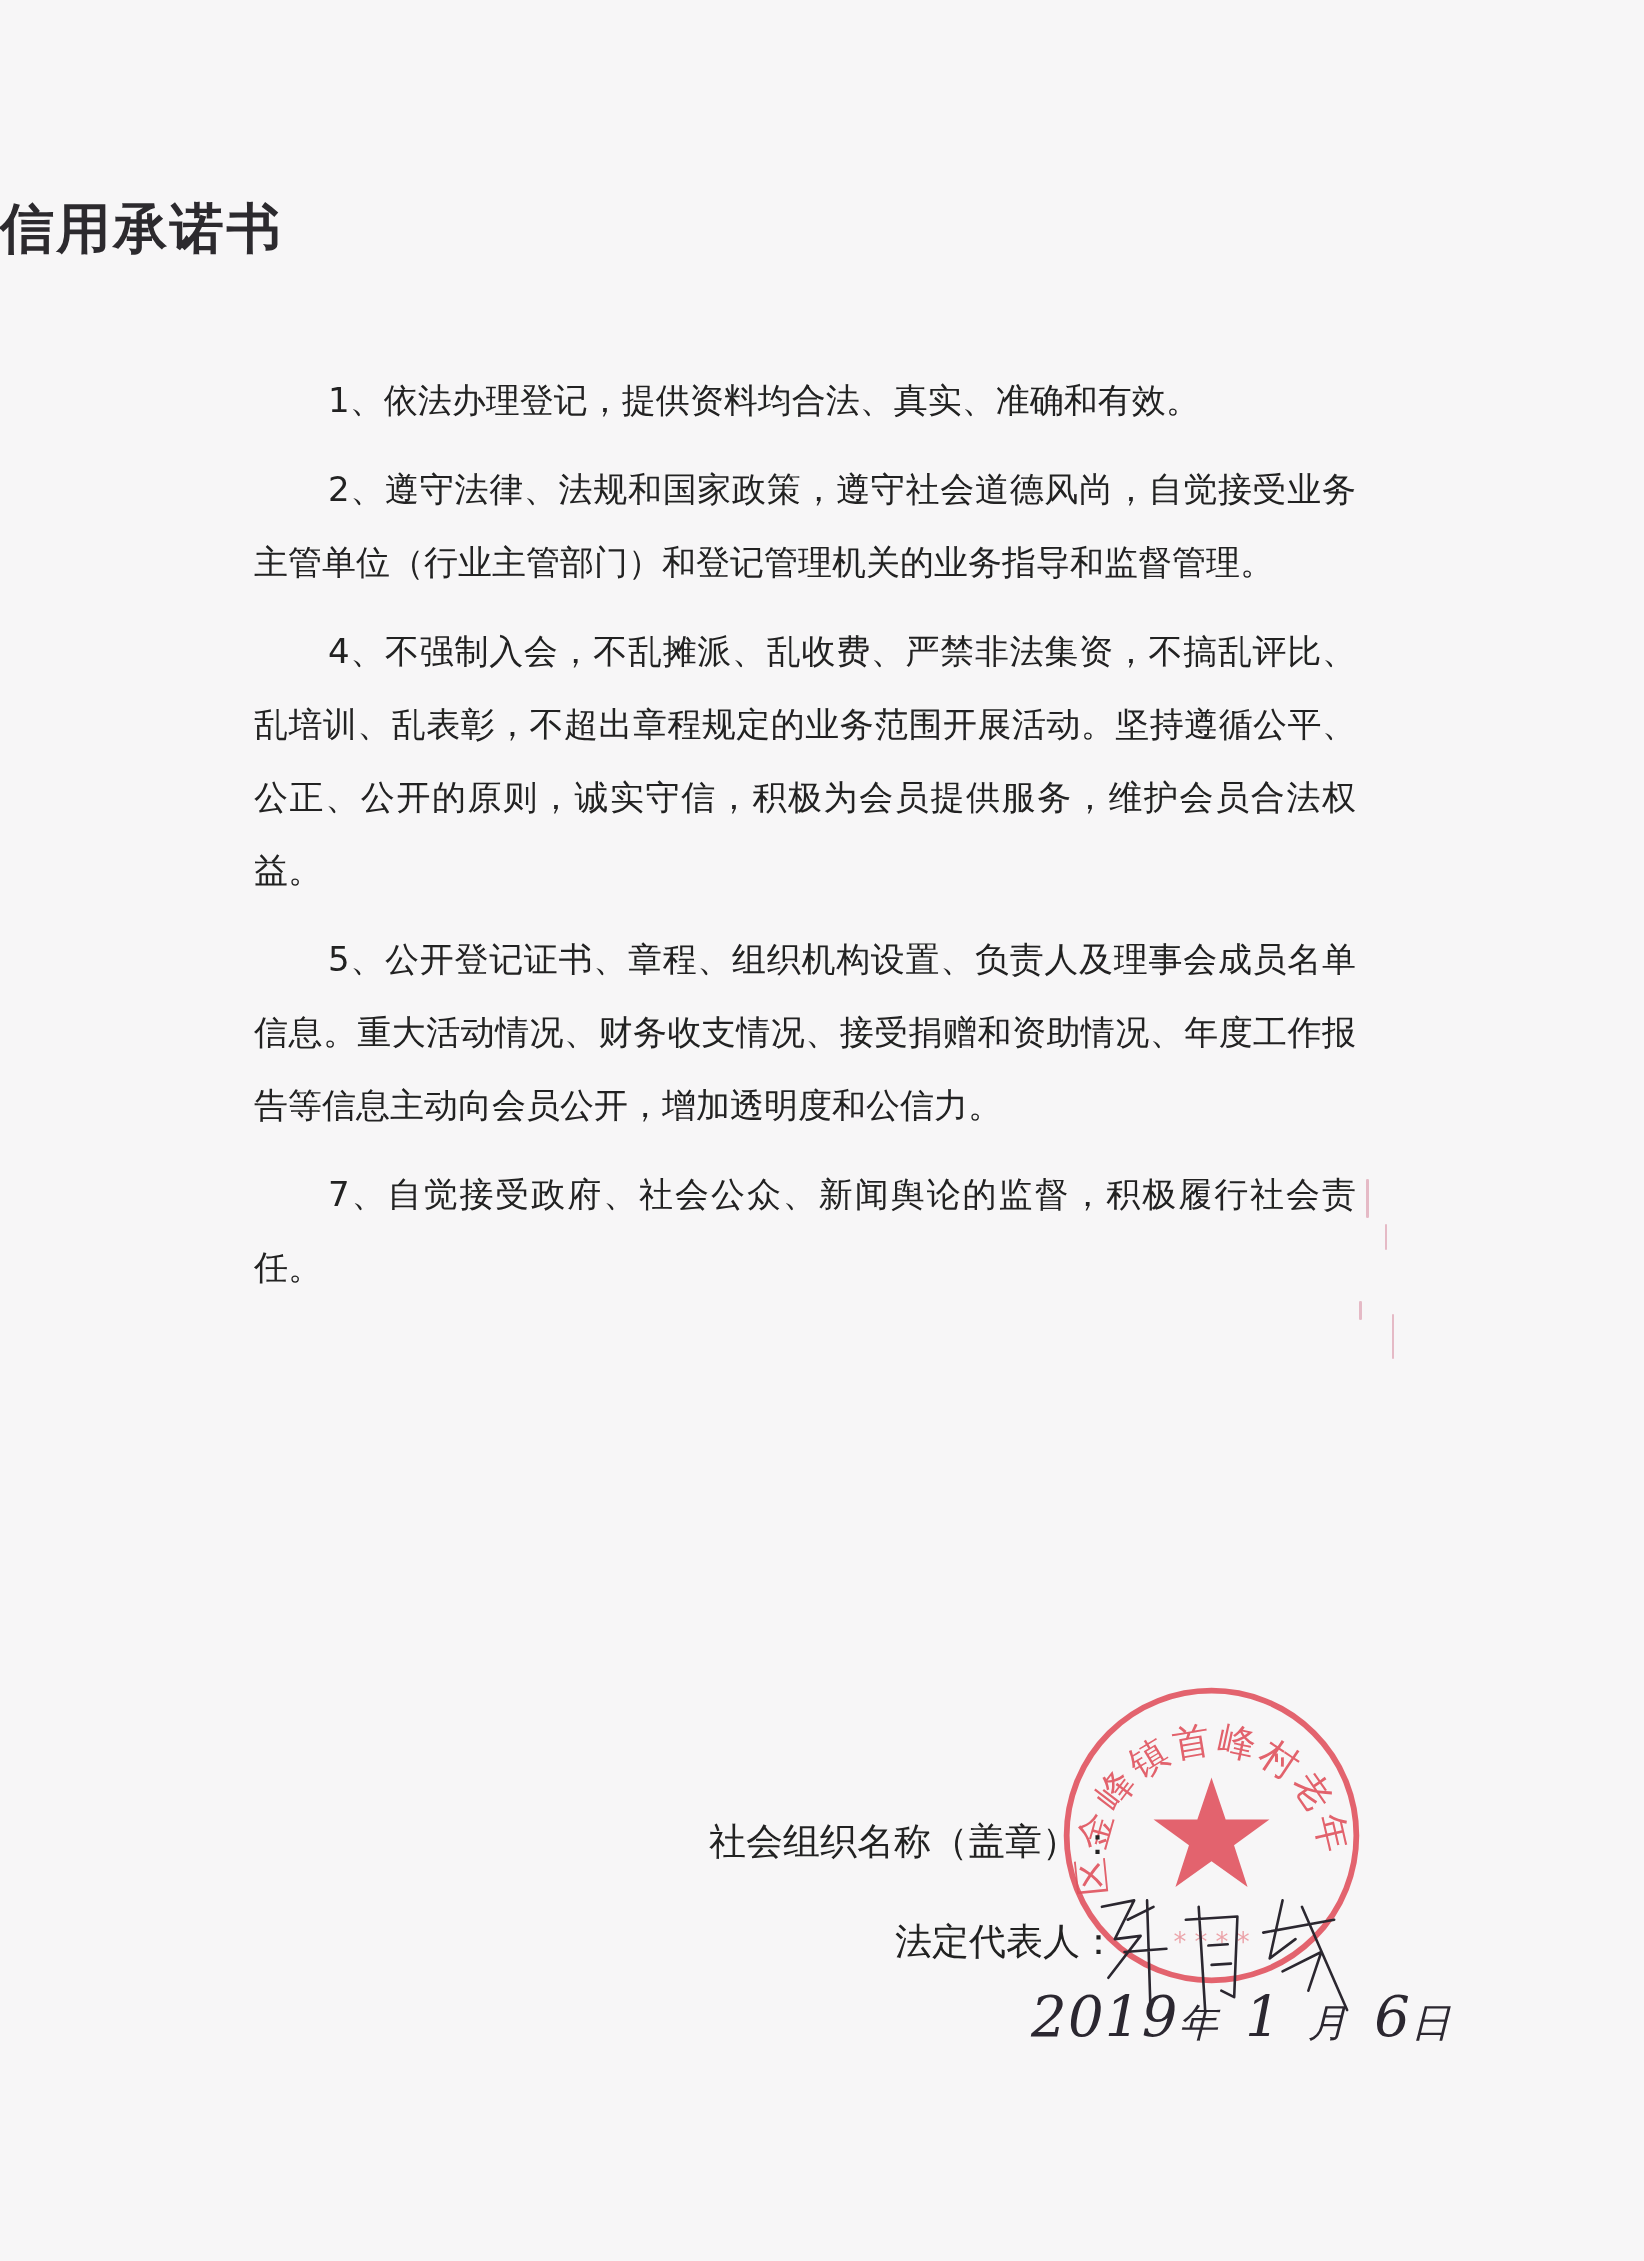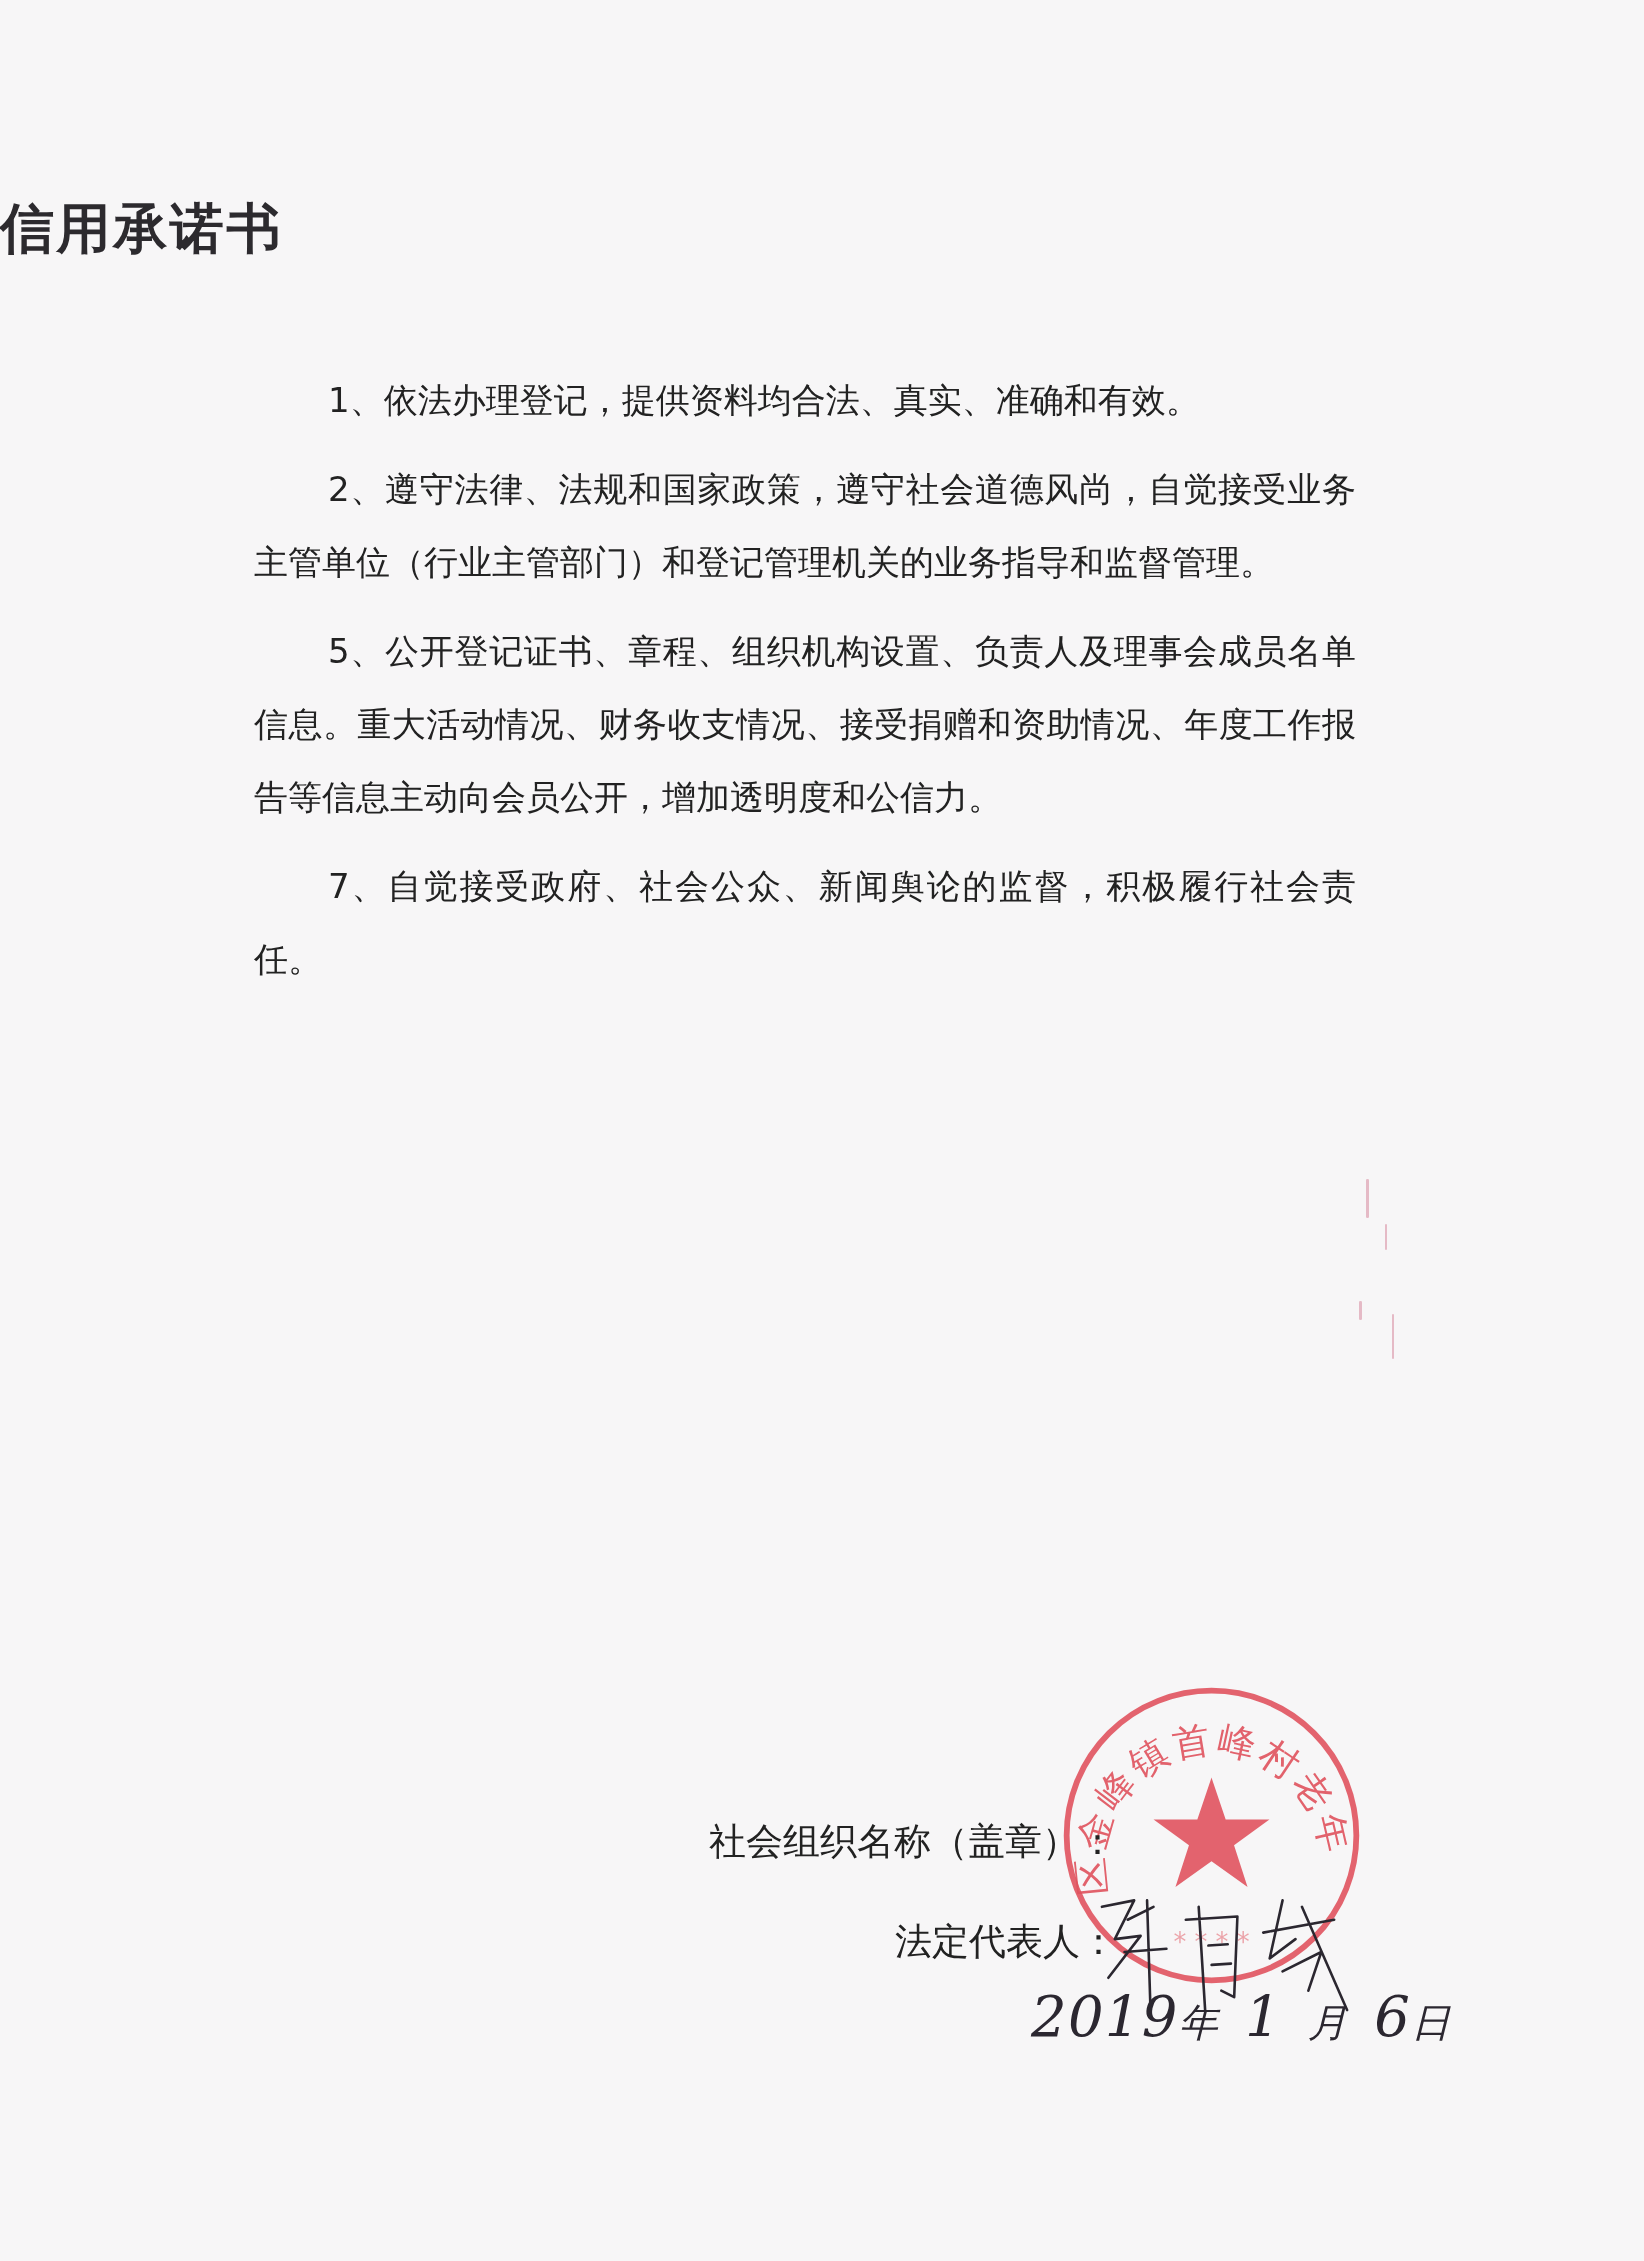--- a/index.html
+++ b/index.html
@@ -57,20 +57,21 @@
 </head>
 <body>
 
 <div class="page">
 
   <div class="title">信用承诺书</div>
 
   <div class="body-text">
     <p class="clause">1、依法办理登记，提供资料均合法、真实、准确和有效。</p>
     <p class="clause">2、遵守法律、法规和国家政策，遵守社会道德风尚，自觉接受业务主管单位（行业主管部门）和登记管理机关的业务指导和监督管理。</p>
+    <p class="clause">4、不强制入会，不乱摊派、乱收费、严禁非法集资，不搞乱评比、乱培训、乱表彰，不超出章程规定的业务范围开展活动。坚持遵循公平、公正、公开的原则，诚实守信，积极为会员提供服务，维护会员合法权益。</p>
     <p class="clause">5、公开登记证书、章程、组织机构设置、负责人及理事会成员名单信息。重大活动情况、财务收支情况、接受捐赠和资助情况、年度工作报告等信息主动向会员公开，增加透明度和公信力。</p>
     <p class="clause">7、自觉接受政府、社会公众、新闻舆论的监督，积极履行社会责任。</p>
   </div>
 
   <div class="speck" style="left:1366px;top:1179px;width:2.6px;height:39px;"></div>
   <div class="speck" style="left:1385px;top:1224px;width:1.9px;height:26px;"></div>
   <div class="speck" style="left:1359px;top:1301px;width:3.2px;height:19.3px;"></div>
   <div class="speck" style="left:1392px;top:1314px;width:1.9px;height:45px;"></div>
 
   <svg class="seal" viewBox="0 0 480 480">

